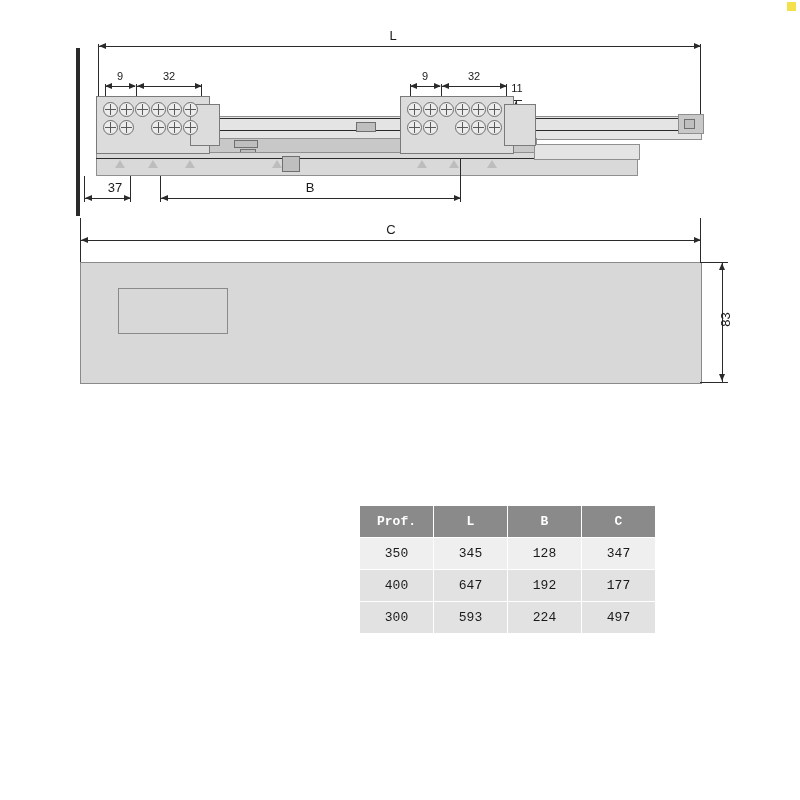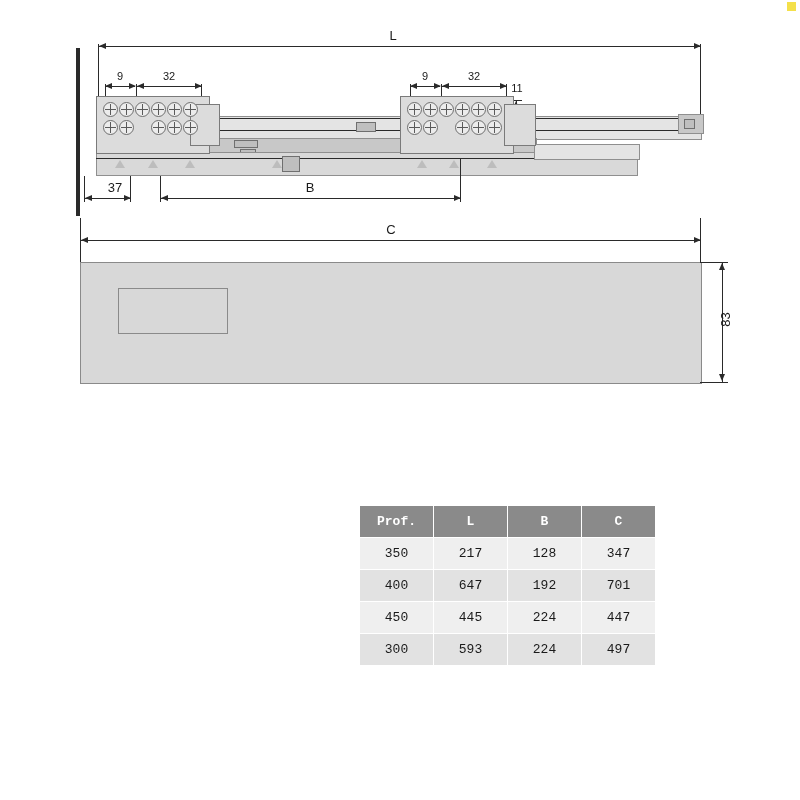--- a/index.html
+++ b/index.html
@@ -306,35 +306,29 @@
       <tr>
         <th>Prof.</th>
         <th>L</th>
         <th>B</th>
         <th>C</th>
       </tr>
     </thead>
     <tbody>
       <tr class="odd">
         <td>350</td>
-        <td>217</td>
+        <td>345</td>
         <td>128</td>
         <td>347</td>
       </tr>
       <tr class="even">
         <td>400</td>
         <td>647</td>
         <td>192</td>
-        <td>701</td>
-      </tr>
-      <tr class="odd">
-        <td>450</td>
-        <td>445</td>
-        <td>224</td>
-        <td>447</td>
+        <td>177</td>
       </tr>
       <tr class="even">
         <td>300</td>
         <td>593</td>
         <td>224</td>
         <td>497</td>
       </tr>
     </tbody>
   </table>
 

